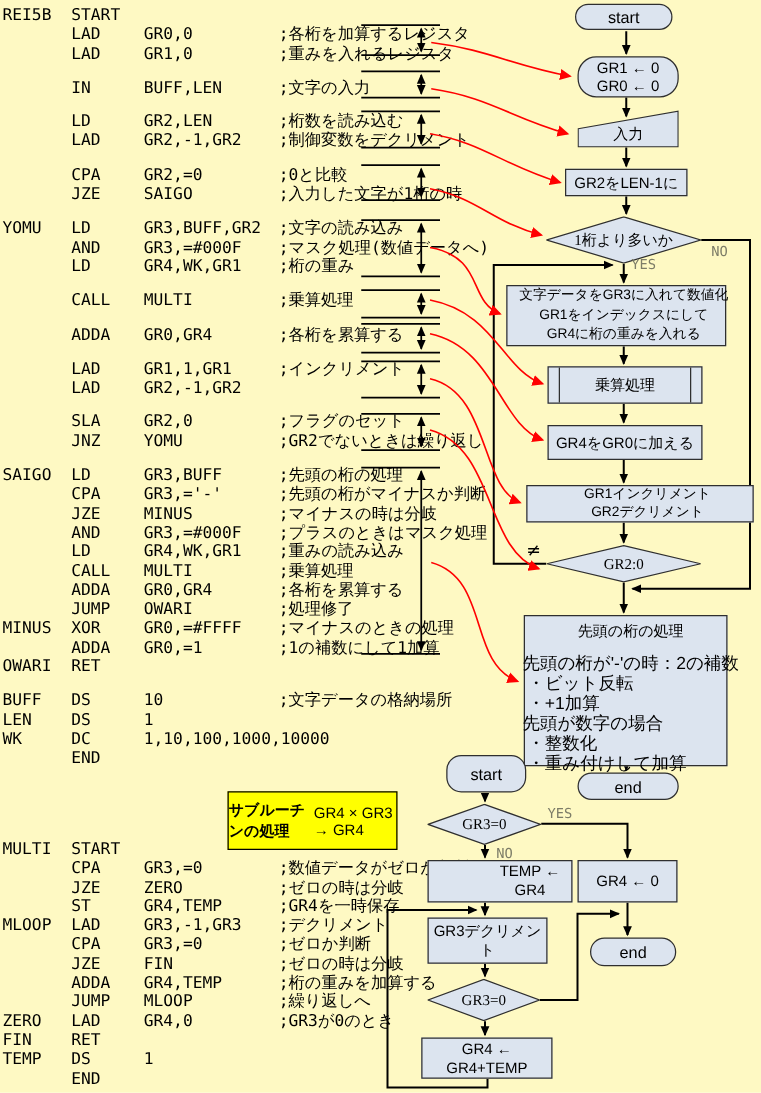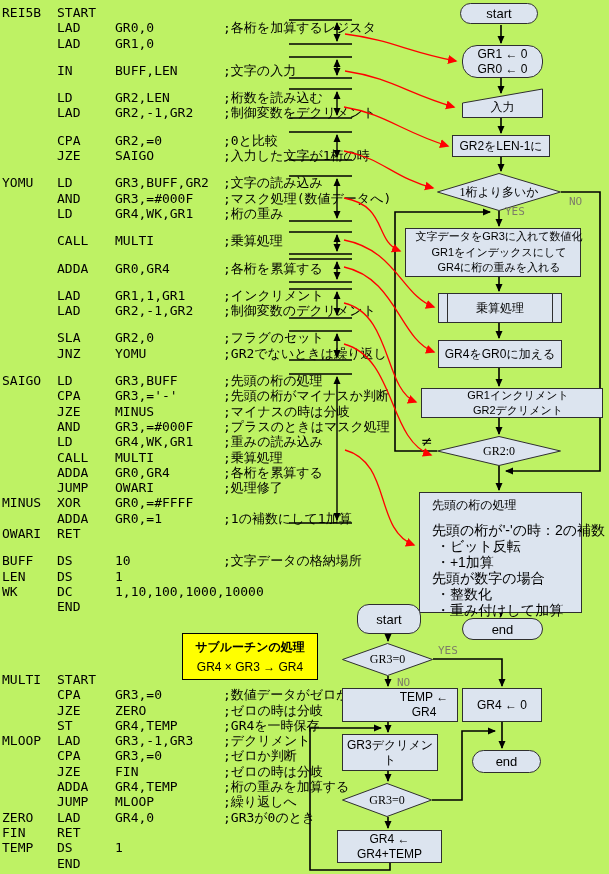--- a/index.html
+++ b/index.html
@@ -1,18 +1,18 @@
 <!DOCTYPE html>
 <html><head>
 <meta charset="utf-8">
 <style>
   html,body{margin:0;padding:0;}
   #canvas{
     position:relative;width:609px;height:874px;overflow:hidden;
-    background:#bef264;color:#000;
+    background:#fef9c3;color:#000;
     font-family:"Liberation Sans","DejaVu Sans",sans-serif;
   }
   
   .code{position:absolute;left:2px;font-family:"DejaVu Sans Mono","Liberation Mono",monospace;
         font-size:13px;color:#000;}
   .code .row{display:flex;height:15.3px;line-height:15.3px;white-space:pre;}
   .code .row.blank{height:12px;}
   .code .l{width:55px;flex:none;}
   .code .o{width:58px;flex:none;}
   .code .a{min-width:108px;flex:none;}
@@ -22,75 +22,75 @@
         display:flex;flex-direction:column;align-items:center;justify-content:center;
         font-size:12px;line-height:15px;text-align:center;}
   .term{border-radius:12px;font-size:13px;}
   .shape{position:absolute;font-family:Liberation Serif, serif;}
   .shape svg{position:absolute;left:0;top:0;}
   .shape .txt{position:absolute;left:0;top:0;right:0;bottom:0;display:flex;
         align-items:center;justify-content:center;font-size:12px;}
   .predef-bars{position:absolute;left:8px;right:8px;top:0;bottom:0;
         border-left:1px solid #2f2f2f;border-right:1px solid #2f2f2f;pointer-events:none;}
   .small{font-size:11px;line-height:15.5px;white-space:nowrap;padding-left:12px;}
-  .headbox{align-items:flex-start;justify-content:flex-start;text-align:left;padding:5px 4px 0 12px;}
+  .headbox{align-items:center;justify-content:flex-start;text-align:left;padding:5px 4px 0 12px;}
   .hb-title{text-align:center;font-size:12px;margin-bottom:9px;}
   .hb-body div{font-size:14px;line-height:16px;white-space:pre;}
   .lbl{position:absolute;font-family:"DejaVu Sans Mono","Liberation Mono",monospace;
        font-size:11px;color:#7d7d68;}
   .neq{position:absolute;font-size:14px;color:#000;font-family:"DejaVu Sans",sans-serif;}
   
   .note{position:absolute;left:182px;top:633px;width:136px;height:47px;box-sizing:border-box;
-        background:#FFFF00;border:1px solid #000;display:flex;flex-direction:column;
+        background:#FFFF00;border:1px solid #000;display:flex;flex-direction:row;
         align-items:center;justify-content:space-evenly;font-size:12px;}
   .note .t{font-weight:bold;}
   
   #overlay{position:absolute;left:0;top:0;pointer-events:none;}
 </style>
 </head>
 <body>
 
 <div id="canvas">
 
   <div class="code" style="top:5px;">
       <div class="row"><span class="l">REI5B</span><span class="o">START</span><span class="a"></span><span class="c"></span></div>
       <div class="row"><span class="l"></span><span class="o">LAD</span><span class="a">GR0,0</span><span class="c">;各桁を加算するレジスタ</span></div>
-      <div class="row"><span class="l"></span><span class="o">LAD</span><span class="a">GR1,0</span></div>
+      <div class="row"><span class="l"></span><span class="o">LAD</span><span class="a">GR1,0</span><span class="c">;重みを入れるレジスタ</span></div>
       <div class="row blank"></div>
       <div class="row"><span class="l"></span><span class="o">IN</span><span class="a">BUFF,LEN</span><span class="c">;文字の入力</span></div>
       <div class="row blank"></div>
       <div class="row"><span class="l"></span><span class="o">LD</span><span class="a">GR2,LEN</span><span class="c">;桁数を読み込む</span></div>
       <div class="row"><span class="l"></span><span class="o">LAD</span><span class="a">GR2,-1,GR2</span><span class="c">;制御変数をデクリメント</span></div>
       <div class="row blank"></div>
       <div class="row"><span class="l"></span><span class="o">CPA</span><span class="a">GR2,=0</span><span class="c">;0と比較</span></div>
       <div class="row"><span class="l"></span><span class="o">JZE</span><span class="a">SAIGO</span><span class="c">;入力した文字が1桁の時</span></div>
       <div class="row blank"></div>
       <div class="row"><span class="l">YOMU</span><span class="o">LD</span><span class="a">GR3,BUFF,GR2</span><span class="c">;文字の読み込み</span></div>
       <div class="row"><span class="l"></span><span class="o">AND</span><span class="a">GR3,=#000F</span><span class="c">;マスク処理(数値データへ)</span></div>
       <div class="row"><span class="l"></span><span class="o">LD</span><span class="a">GR4,WK,GR1</span><span class="c">;桁の重み</span></div>
       <div class="row blank"></div>
       <div class="row"><span class="l"></span><span class="o">CALL</span><span class="a">MULTI</span><span class="c">;乗算処理</span></div>
       <div class="row blank"></div>
       <div class="row"><span class="l"></span><span class="o">ADDA</span><span class="a">GR0,GR4</span><span class="c">;各桁を累算する</span></div>
       <div class="row blank"></div>
       <div class="row"><span class="l"></span><span class="o">LAD</span><span class="a">GR1,1,GR1</span><span class="c">;インクリメント</span></div>
-      <div class="row"><span class="l"></span><span class="o">LAD</span><span class="a">GR2,-1,GR2</span><span class="c">;制御変数のデクリメント</span></div>
+      <div class="row"><span class="l"></span><span class="o">LAD</span><span class="a">GR2,-1,GR2</span></div>
       <div class="row blank"></div>
       <div class="row"><span class="l"></span><span class="o">SLA</span><span class="a">GR2,0</span><span class="c">;フラグのセット</span></div>
       <div class="row"><span class="l"></span><span class="o">JNZ</span><span class="a">YOMU</span><span class="c">;GR2でないときは繰り返し</span></div>
       <div class="row blank"></div>
       <div class="row"><span class="l">SAIGO</span><span class="o">LD</span><span class="a">GR3,BUFF</span><span class="c">;先頭の桁の処理</span></div>
       <div class="row"><span class="l"></span><span class="o">CPA</span><span class="a">GR3,='-'</span><span class="c">;先頭の桁がマイナスか判断</span></div>
       <div class="row"><span class="l"></span><span class="o">JZE</span><span class="a">MINUS</span><span class="c">;マイナスの時は分岐</span></div>
       <div class="row"><span class="l"></span><span class="o">AND</span><span class="a">GR3,=#000F</span><span class="c">;プラスのときはマスク処理</span></div>
       <div class="row"><span class="l"></span><span class="o">LD</span><span class="a">GR4,WK,GR1</span><span class="c">;重みの読み込み</span></div>
       <div class="row"><span class="l"></span><span class="o">CALL</span><span class="a">MULTI</span><span class="c">;乗算処理</span></div>
       <div class="row"><span class="l"></span><span class="o">ADDA</span><span class="a">GR0,GR4</span><span class="c">;各桁を累算する</span></div>
       <div class="row"><span class="l"></span><span class="o">JUMP</span><span class="a">OWARI</span><span class="c">;処理修了</span></div>
-      <div class="row"><span class="l">MINUS</span><span class="o">XOR</span><span class="a">GR0,=#FFFF</span></div>
+      <div class="row"><span class="l">MINUS</span><span class="o">XOR</span><span class="a">GR0,=#FFFF</span><span class="c">;マイナスのときの処理</span></div>
       <div class="row"><span class="l"></span><span class="o">ADDA</span><span class="a">GR0,=1</span><span class="c">;1の補数にして1加算</span></div>
       <div class="row"><span class="l">OWARI</span><span class="o">RET</span><span class="a"></span><span class="c"></span></div>
       <div class="row blank"></div>
       <div class="row"><span class="l">BUFF</span><span class="o">DS</span><span class="a">10</span><span class="c">;文字データの格納場所</span></div>
       <div class="row"><span class="l">LEN</span><span class="o">DS</span><span class="a">1</span><span class="c"></span></div>
       <div class="row"><span class="l">WK</span><span class="o">DC</span><span class="a">1,10,100,1000,10000</span><span class="c"></span></div>
       <div class="row"><span class="l"></span><span class="o">END</span><span class="a"></span><span class="c"></span></div>
     </div>
   <div class="code" style="top:672px;">
       <div class="row"><span class="l">MULTI</span><span class="o">START</span><span class="a"></span><span class="c"></span></div>

